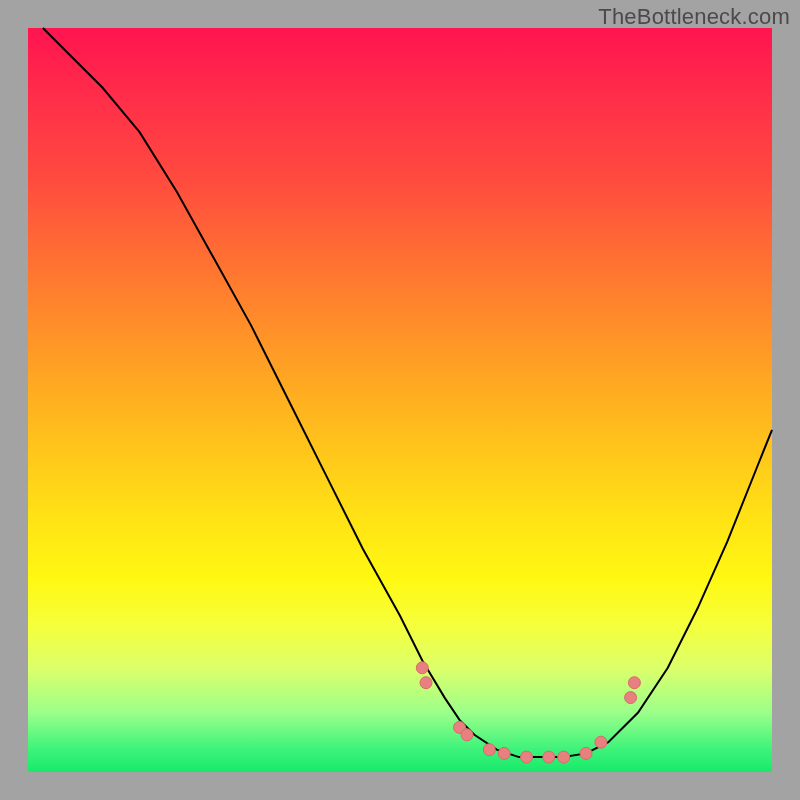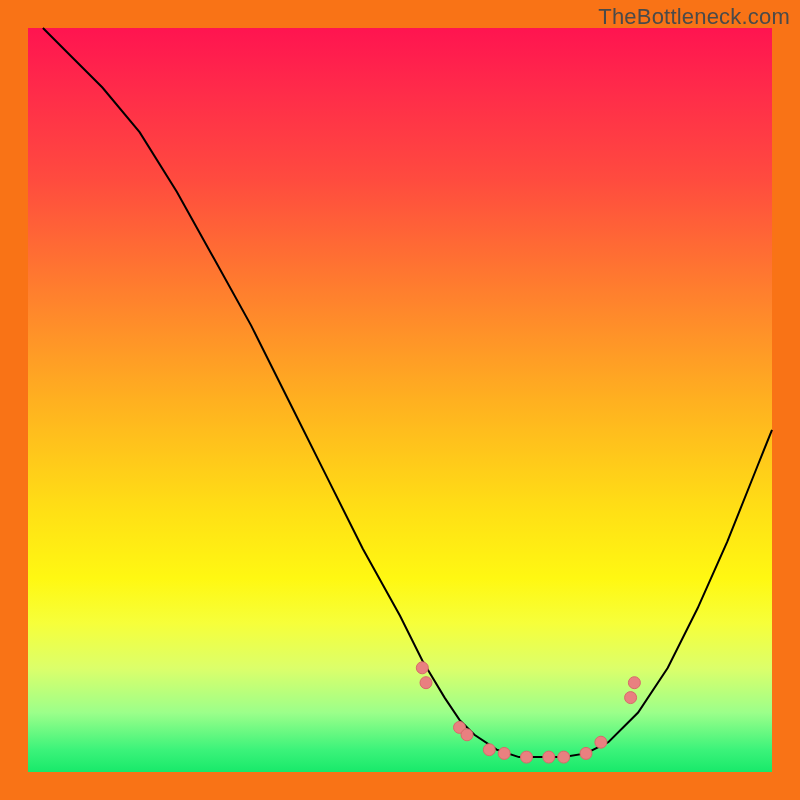--- a/index.html
+++ b/index.html
@@ -10,21 +10,21 @@
     background: #000;
     overflow: hidden;
     font-family: Arial, Helvetica, sans-serif;
   }
   .frame {
     position: absolute;
     left: 0;
     top: 0;
     width: 800px;
     height: 800px;
-    background: #f97316;
+    background: #a3a3a3;
   }
   .plot-area {
     position: absolute;
     left: 28px;
     top: 28px;
     width: 744px;
     height: 744px;
     
     background: linear-gradient(
       to bottom,

